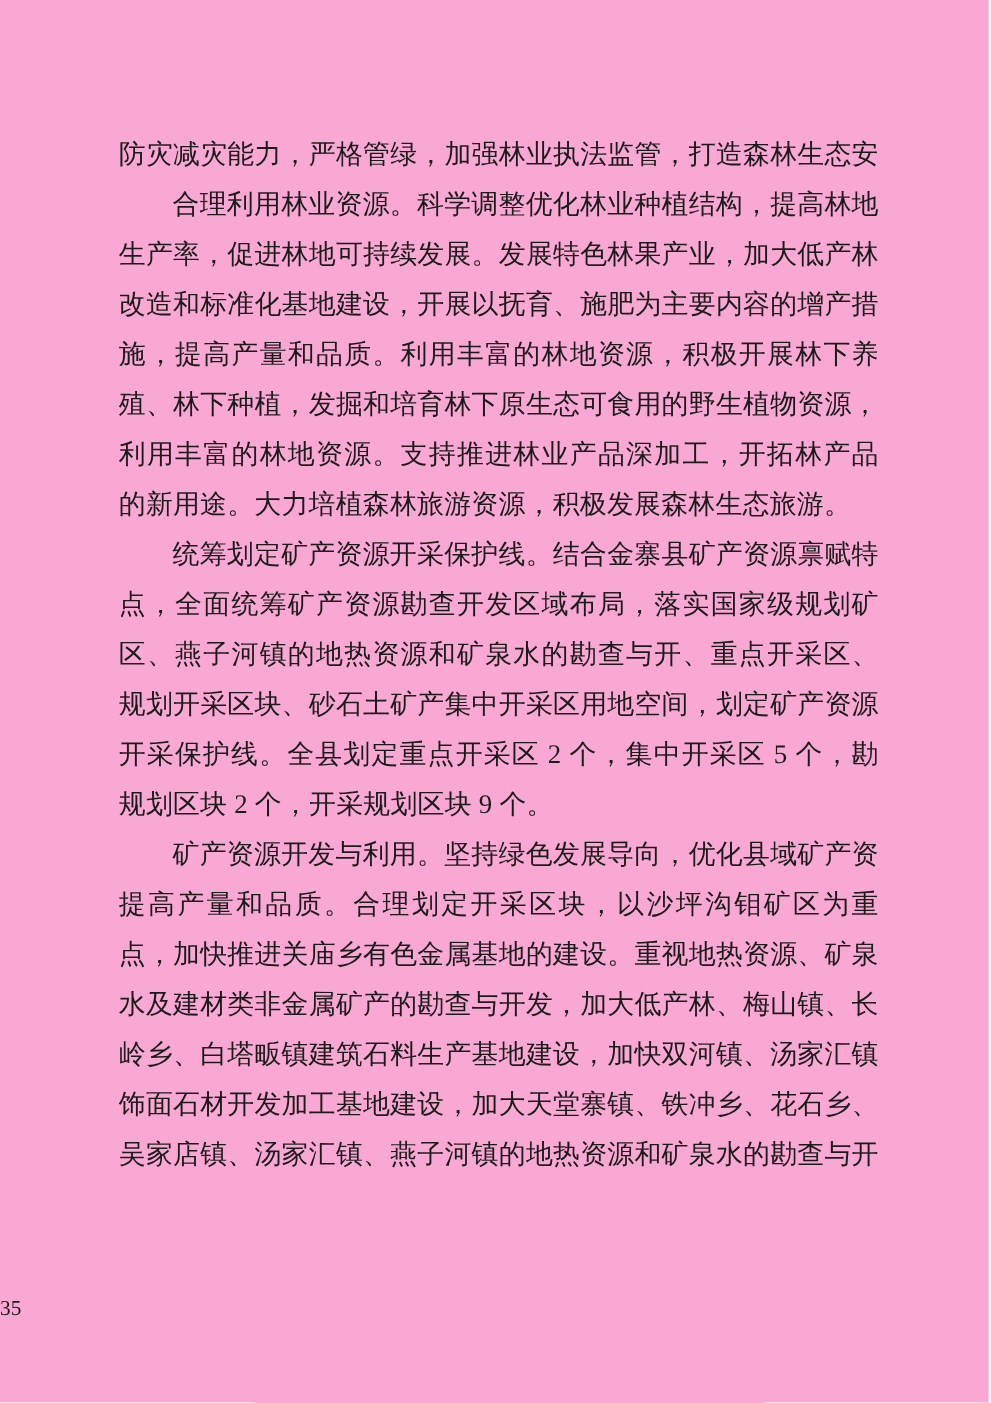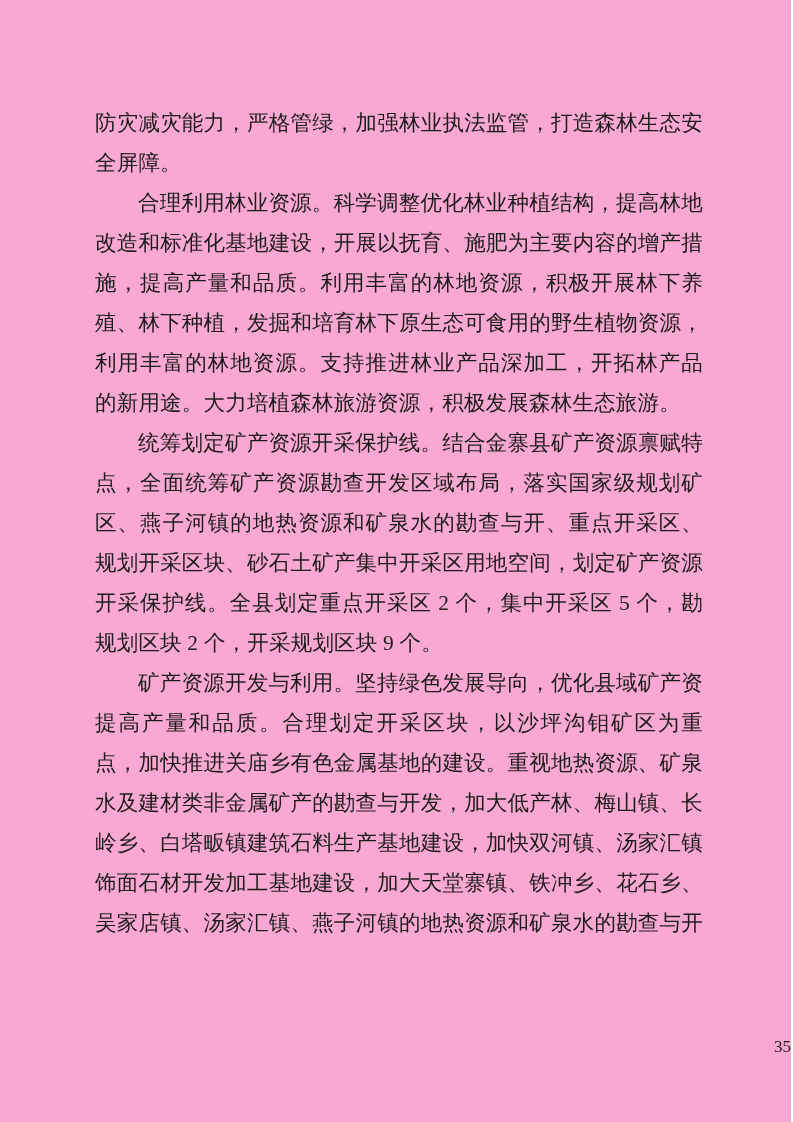--- a/index.html
+++ b/index.html
@@ -37,34 +37,34 @@
     text-align-last: justify;
   }
   .line.indent {
     padding-left: 43px;
   }
   .page-number {
     position: absolute;
     left: 0;
     top: 1036px;
     width: 100%;
-    text-align: right;
+    text-align: left;
     font-size: 17px;
     line-height: 22px;
     color: #1b1b1b;
   }
 </style>
 </head>
 <body>
 
 <div class="page">
   <div class="content" id="text-lines">
       <div class="line justify">防灾减灾能力，严格管绿，加强林业执法监管，打造森林生态安</div>
-      <div class="line">全屏障。</div>
       <div class="line justify indent">合理利用林业资源。科学调整优化林业种植结构，提高林地</div>
+      <div class="line justify">生产率，促进林地可持续发展。发展特色林果产业，加大低产林</div>
       <div class="line justify">改造和标准化基地建设，开展以抚育、施肥为主要内容的增产措</div>
       <div class="line justify">施，提高产量和品质。利用丰富的林地资源，积极开展林下养</div>
       <div class="line justify">殖、林下种植，发掘和培育林下原生态可食用的野生植物资源，</div>
       <div class="line justify">利用丰富的林地资源。支持推进林业产品深加工，开拓林产品</div>
       <div class="line">的新用途。大力培植森林旅游资源，积极发展森林生态旅游。</div>
       <div class="line justify indent">统筹划定矿产资源开采保护线。结合金寨县矿产资源禀赋特</div>
       <div class="line justify">点，全面统筹矿产资源勘查开发区域布局，落实国家级规划矿</div>
       <div class="line justify">区、燕子河镇的地热资源和矿泉水的勘查与开、重点开采区、</div>
       <div class="line justify">规划开采区块、砂石土矿产集中开采区用地空间，划定矿产资源</div>
       <div class="line justify">开采保护线。全县划定重点开采区 2 个，集中开采区 5 个，勘查</div>

